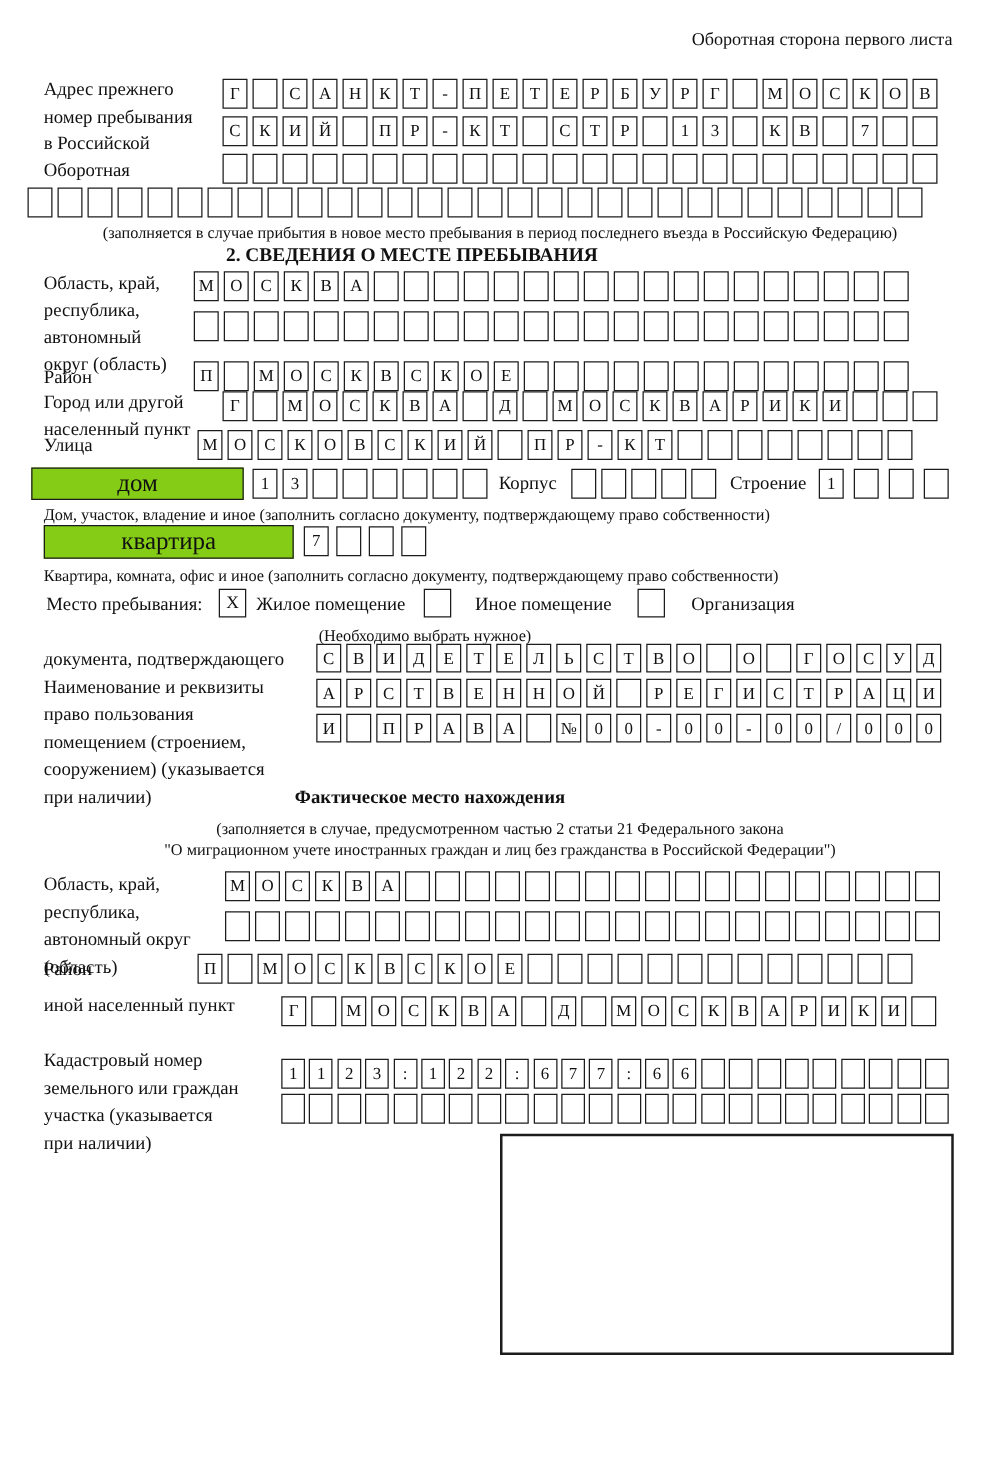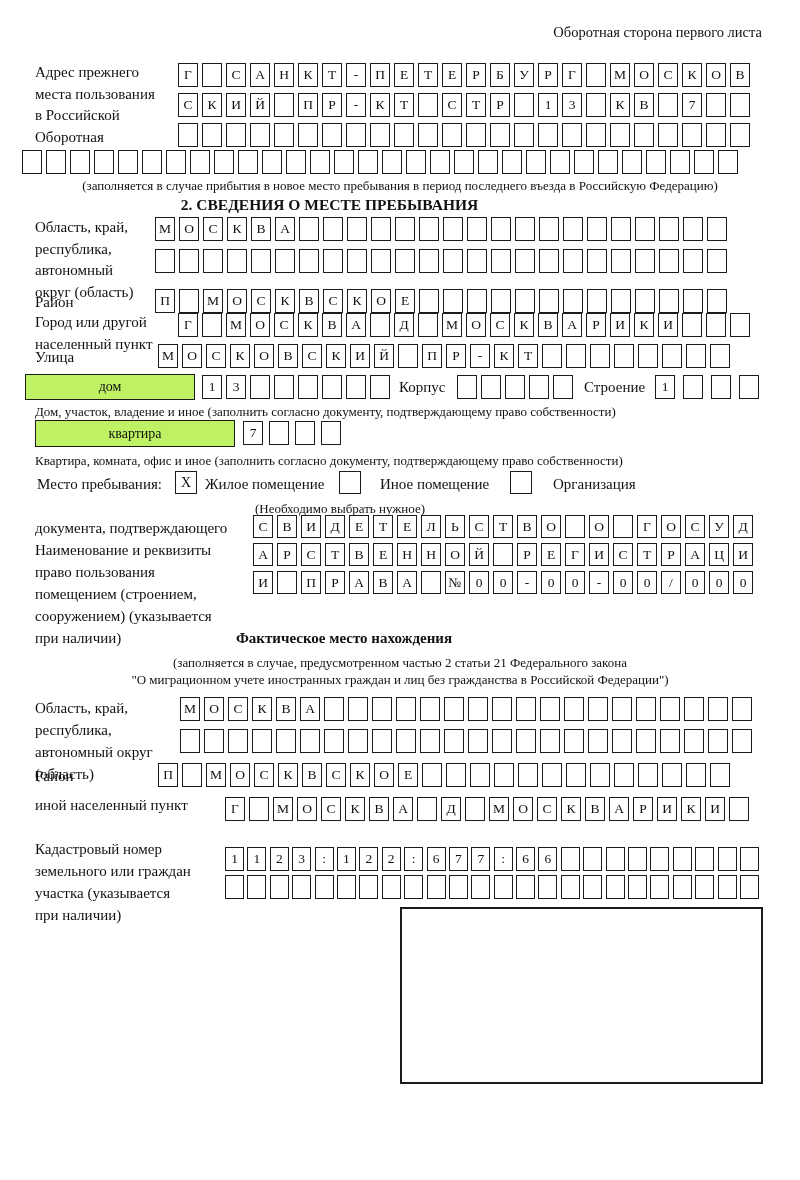--- a/index.html
+++ b/index.html
@@ -19,40 +19,40 @@
     box-sizing:border-box;display:flex;align-items:center;justify-content:center;
     font-size:13.5px;background:#fff;
   }
   .boxrow.docrow{gap:4px;}
   .boxrow.docrow .box{height:23px;}
   .boxrow.cad .box{width:19px;gap:3.4px;}
   .boxrow.cad{gap:3.4px;}
   .boxrow.g6{gap:6px;}
   .boxrow.g8{gap:8px;}
   .widebox{
-    border:1.6px solid #1c1c1c;box-sizing:border-box;background:#bef264;
-    display:flex;align-items:center;justify-content:center;font-size:14px;text-align:center;
+    border:1.6px solid #1c1c1c;box-sizing:border-box;background:#84cc16;
+    display:flex;align-items:center;justify-content:center;font-size:20px;text-align:center;
   }
   .cb{
     width:22px;height:23px;border:1.6px solid #1c1c1c;box-sizing:border-box;
     display:flex;align-items:center;justify-content:center;font-size:14px;background:#fff;
   }
   .stamp{border:2px solid #1c1c1c;box-sizing:border-box;background:#fff;}
   .cap{font-size:13.2px;line-height:20px;}
 </style>
 </head>
 <body>
 
 <div class="page">
 
   <div class="abs" style="right:38px;top:24px;font-size:14.5px">Оборотная сторона первого листа</div>
 
   <div class="abs lbl" style="left:35px;top:62px">
     <div>Адрес прежнего</div>
-    <div>места пользования</div>
+    <div>номер пребывания</div>
     <div>в Российской</div>
     <div>Оборотная</div>
   </div>
   <div class="abs boxrow" style="left:178px;top:63px">
       <span class="box">Г</span>
       <span class="box"></span>
       <span class="box">С</span>
       <span class="box">А</span>
       <span class="box">Н</span>
       <span class="box">К</span>

